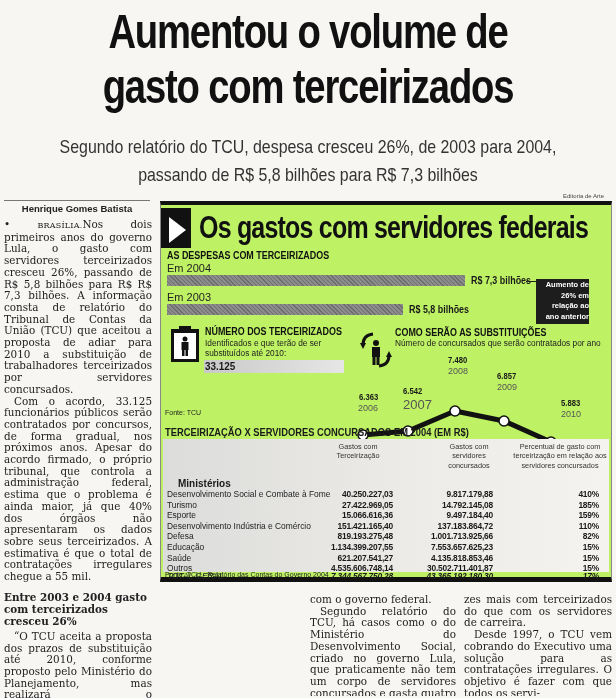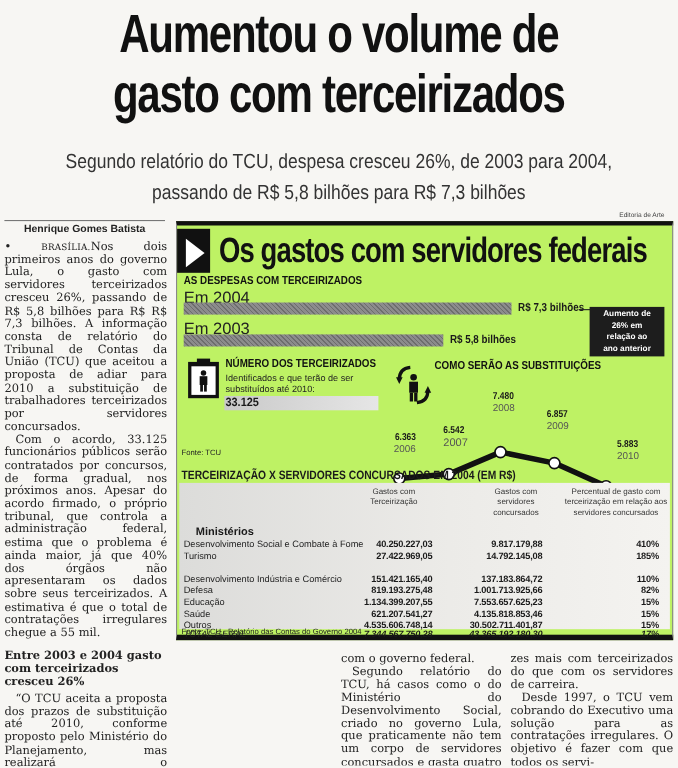--- a/index.html
+++ b/index.html
@@ -53,35 +53,35 @@
   .info-title {
     position: absolute; left: 38px; top: 0px; font-family: "Liberation Sans", sans-serif;
     font-weight: bold; font-size: 32px; line-height: 44px; letter-spacing: -1px;
     transform: scaleX(0.78); transform-origin: left top; color: #111; white-space: nowrap;
   }
   .sec-label {
     position: absolute; font-family: "Liberation Sans", sans-serif; font-weight: bold;
     font-size: 10.5px; transform: scaleX(0.85); transform-origin: left top; white-space: nowrap; color: #111;
   }
   .small-label {
-    position: absolute; font-family: "Liberation Sans", sans-serif; font-size: 15px; color: #222; white-space: nowrap;
+    position: absolute; font-family: "Liberation Sans", sans-serif; font-size: 11px; color: #222; white-space: nowrap;
   }
   .bar {
     position: absolute; height: 11px;
     background: repeating-linear-gradient(45deg, #6d6d6d 0 1px, #8c8c8c 1px 3px);
   }
   .bar-value {
     position: absolute; font-family: "Liberation Sans", sans-serif; font-weight: bold;
     font-size: 10.5px; transform: scaleX(0.85); transform-origin: left top; white-space: nowrap;
   }
   .callout-line { position: absolute; height: 1px; background: #222; }
   .callout {
-    position: absolute; left: 375px; top: 74px; width: 68px; height: 45px; background: #1d1d1d; color: #fff;
+    position: absolute; left: 375px; top: 74px; width: 53px; height: 45px; background: #1d1d1d; color: #fff;
     font-family: "Liberation Sans", sans-serif; font-weight: bold; font-size: 7.5px; line-height: 10.5px;
-    text-align: center; padding-top: 1px;
+    text-align: right; padding-top: 1px;
   }
 
   .clipboard { position: absolute; left: 8px; top: 120px; width: 32px; height: 38px; }
   .num-value-band {
     position: absolute; left: 43px; top: 155px; width: 140px; height: 13px;
     background: linear-gradient(90deg, #c9c9c9, #e6e6e6);
   }
   .num-value {
     position: absolute; left: 44px; top: 155px; font-family: "Liberation Sans", sans-serif;
     font-weight: bold; font-size: 11px; transform: scaleX(0.9); transform-origin: left top;
@@ -187,35 +187,36 @@
     <path d="M14 3 Q4 4 4 14" stroke="#111" stroke-width="3" fill="none"></path>
     <polygon points="1,12 7,12 4,18" fill="#111"></polygon>
     <circle cx="17" cy="12" r="3" fill="#111"></circle>
     <rect x="13" y="16" width="8" height="10" fill="#111"></rect>
     <rect x="13.5" y="26" width="3" height="8" fill="#111"></rect>
     <rect x="17.5" y="26" width="3" height="8" fill="#111"></rect>
     <path d="M20 35 Q30 34 30 24" stroke="#111" stroke-width="3" fill="none"></path>
     <polygon points="27,26 33,26 30,20" fill="#111"></polygon>
   </svg>
   <div class="sec-label" style="left:234px; top:121px;">COMO SERÃO AS SUBSTITUIÇÕES</div>
+  <div class="small-label" style="left:234px; top:133px; font-size:8.3px;">Número de concursados que serão contratados por ano</div>
 
   <svg class="line-chart" viewBox="0 0 260 80">
     <polyline points="12,70 57,66 104,46 153,56 200,77" stroke="#111" stroke-width="5" fill="none" stroke-linejoin="round"></polyline>
     <circle cx="12" cy="70" r="5" fill="#fff" stroke="#111" stroke-width="1.5"></circle>
     <circle cx="57" cy="66" r="5" fill="#fff" stroke="#111" stroke-width="1.5"></circle>
     <circle cx="104" cy="46" r="5" fill="#fff" stroke="#111" stroke-width="1.5"></circle>
     <circle cx="153" cy="56" r="5" fill="#fff" stroke="#111" stroke-width="1.5"></circle>
     <circle cx="200" cy="77" r="5" fill="#fff" stroke="#111" stroke-width="1.5"></circle>
   </svg>
 
   <div class="small-label" style="left:195px; top:228px;"></div>
   <div class="bar-value" style="left:198px; top:187px; font-size:9px;">6.363</div>
   <div class="small-label" style="left:197px; top:198px; font-size:9px; color:#555;">2006</div>
   <div class="bar-value" style="left:242px; top:181px; font-size:9px;">6.542</div>
-  <div class="small-label" style="left:242px; top:192px; font-size:10px; color:#555;">2007</div>
+  <div class="small-label" style="left:242px; top:192px; font-size:13px; color:#555;">2007</div>
   <div class="bar-value" style="left:287px; top:150px; font-size:9px;">7.480</div>
   <div class="small-label" style="left:287px; top:161px; font-size:9px; color:#555;">2008</div>
   <div class="bar-value" style="left:336px; top:166px; font-size:9px;">6.857</div>
   <div class="small-label" style="left:336px; top:177px; font-size:9px; color:#555;">2009</div>
   <div class="bar-value" style="left:400px; top:193px; font-size:9px;">5.883</div>
   <div class="small-label" style="left:400px; top:204px; font-size:9px; color:#555;">2010</div>
 
   <div class="table-title">TERCEIRIZAÇÃO X SERVIDORES CONCURSADOS EM 2004 (EM R$)</div>
   <div class="table-wrap">
     <div class="t-head" style="left:160px; top:3px; width:70px;">Gastos com Terceirização</div>
@@ -228,20 +229,26 @@
         <span class="v1">40.250.227,03</span>
         <span class="v2">9.817.179,88</span>
         <span class="v3">410%</span>
       </div>
     <div class="t-row" style="top:60.6px;">
         <span class="name">Turismo</span>
         <span class="v1">27.422.969,05</span>
         <span class="v2">14.792.145,08</span>
         <span class="v3">185%</span>
       </div>
+    <div class="t-row" style="top:71.2px;">
+        <span class="name">Esporte</span>
+        <span class="v1">15.066.616,36</span>
+        <span class="v2">9.497.184,40</span>
+        <span class="v3">159%</span>
+      </div>
     <div class="t-row" style="top:81.8px;">
         <span class="name">Desenvolvimento Indústria e Comércio</span>
         <span class="v1">151.421.165,40</span>
         <span class="v2">137.183.864,72</span>
         <span class="v3">110%</span>
       </div>
     <div class="t-row" style="top:92.4px;">
         <span class="name">Defesa</span>
         <span class="v1">819.193.275,48</span>
         <span class="v2">1.001.713.925,66</span>

